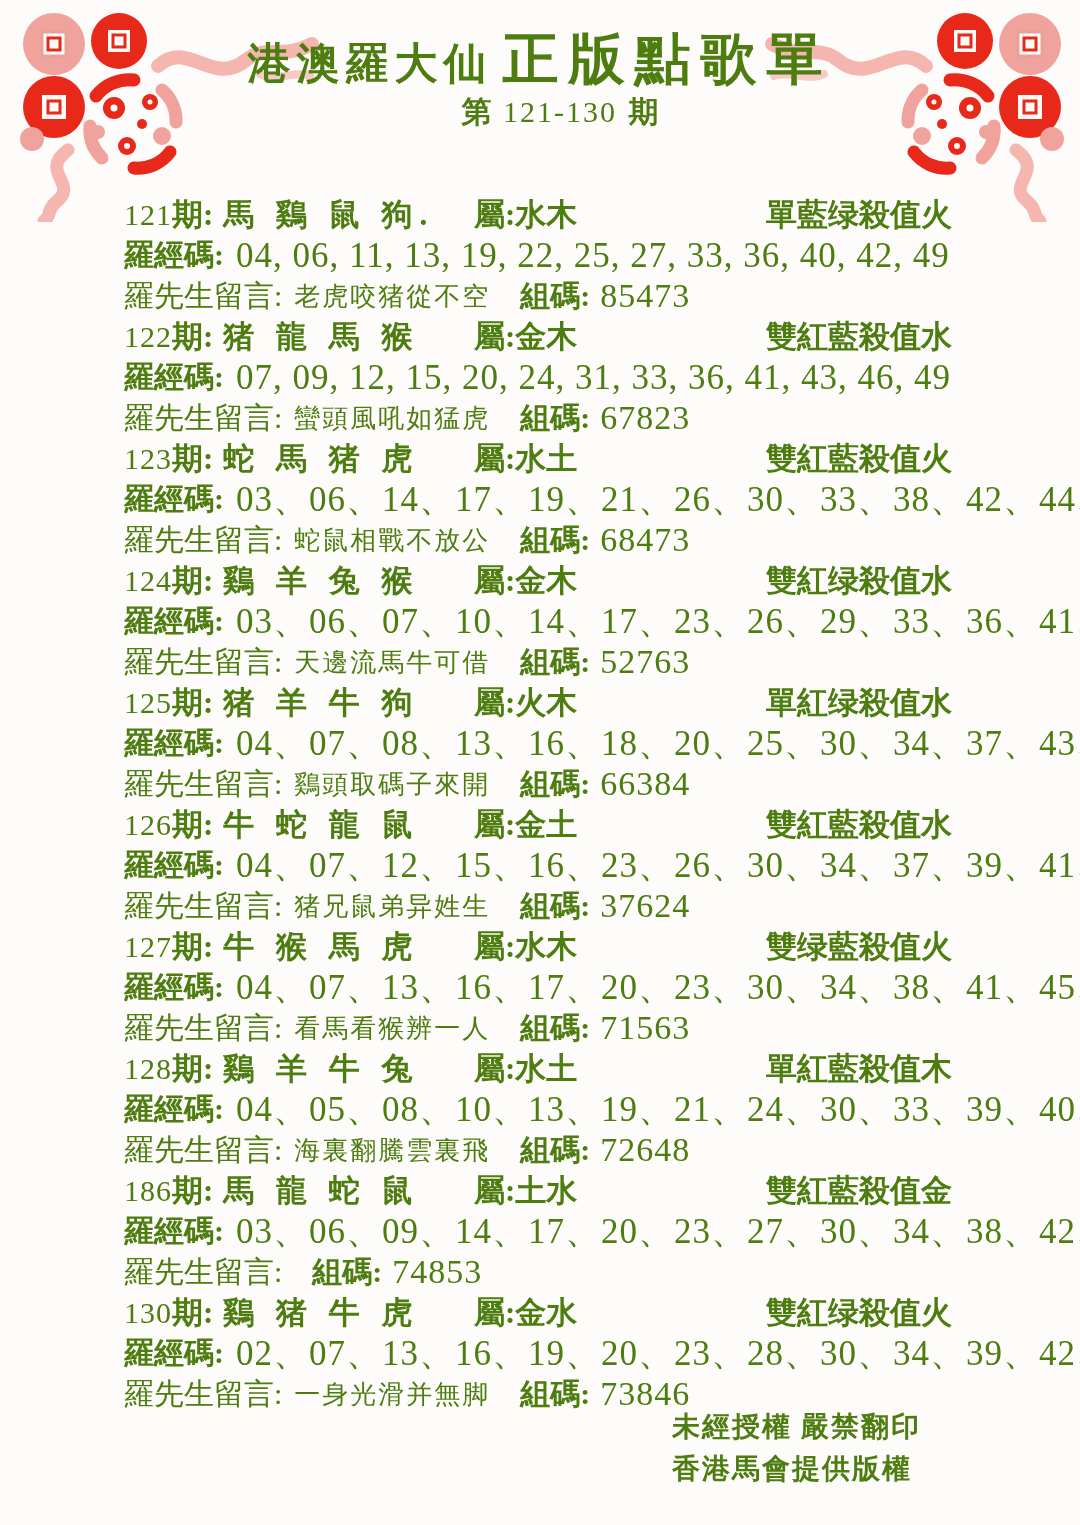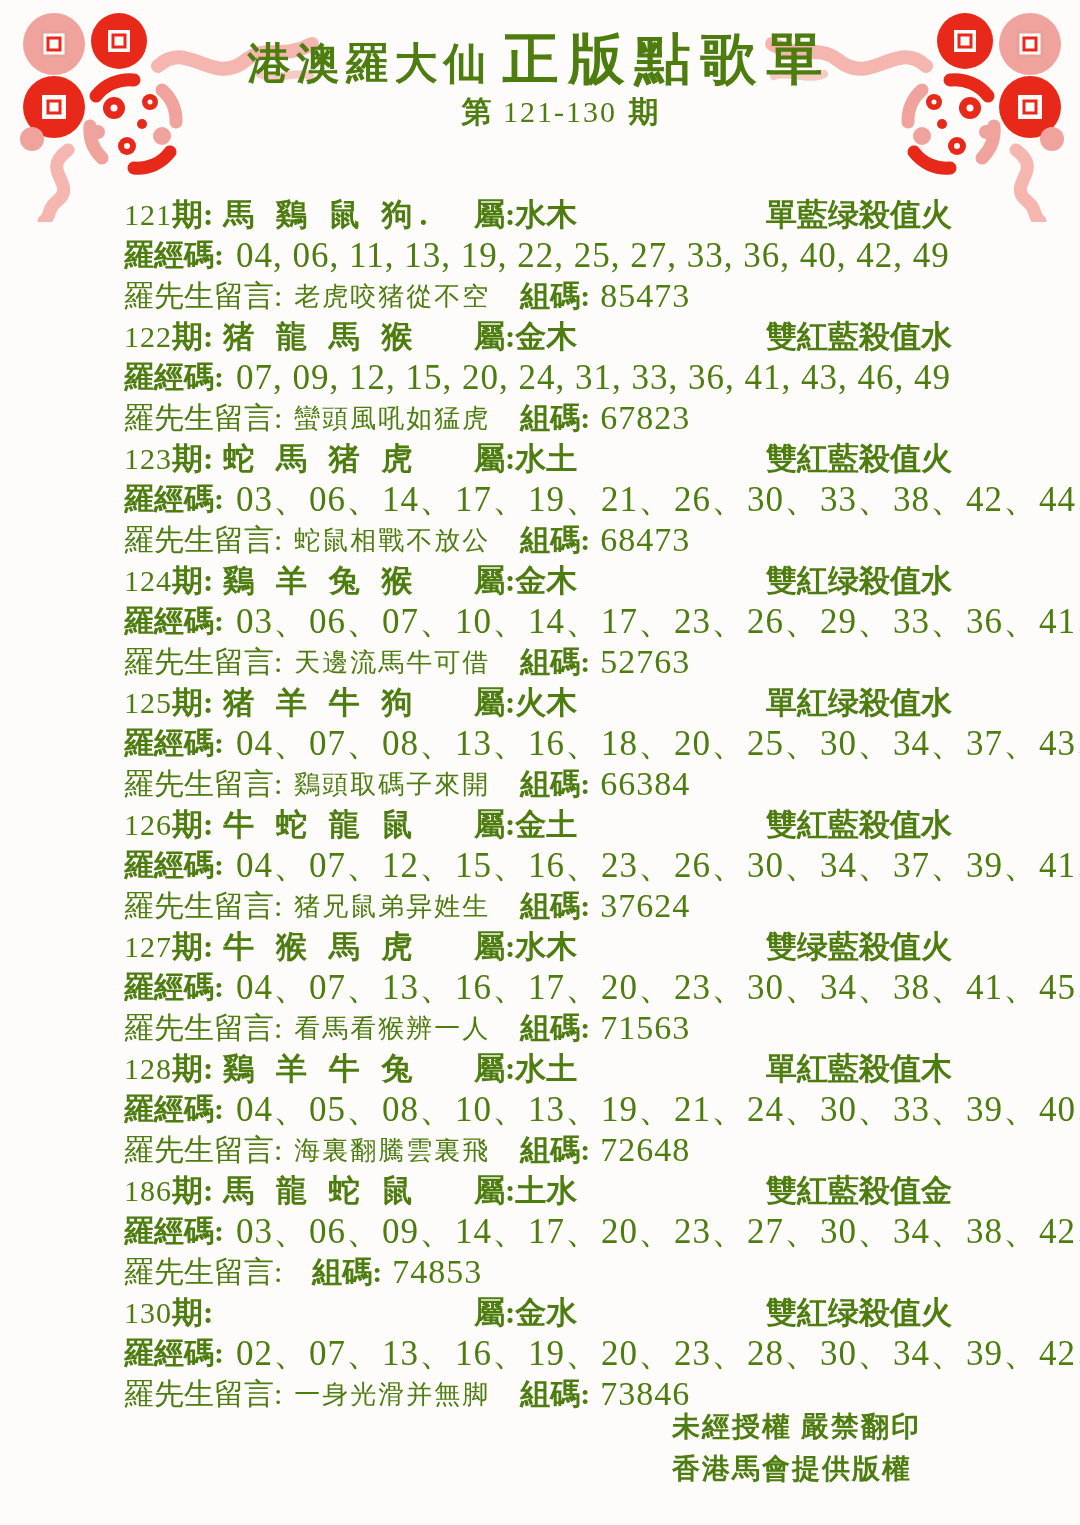--- a/index.html
+++ b/index.html
@@ -404,20 +404,21 @@
           <span class="group-num">74853</span>
         </span>
       </div>
     </section>
 
     <section class="block">
       <div class="row row-head">
         <span class="c-pa">
           <span class="p-num">130</span>
           <span class="p-suffix">期:</span>
+          <span class="animals">鷄 猪 牛 虎</span>
         </span>
         <span class="c-belong">
           <span>屬:</span><span>金水</span>
         </span>
         <span class="c-colors">雙紅绿</span>
         <span class="c-kill">殺值火</span>
       </div>
       <div class="row row-codes">
         <span class="lbl">羅經碼:</span>
         <span class="codes-text">02、07、13、16、19、20、23、28、30、34、39、42、47</span>

